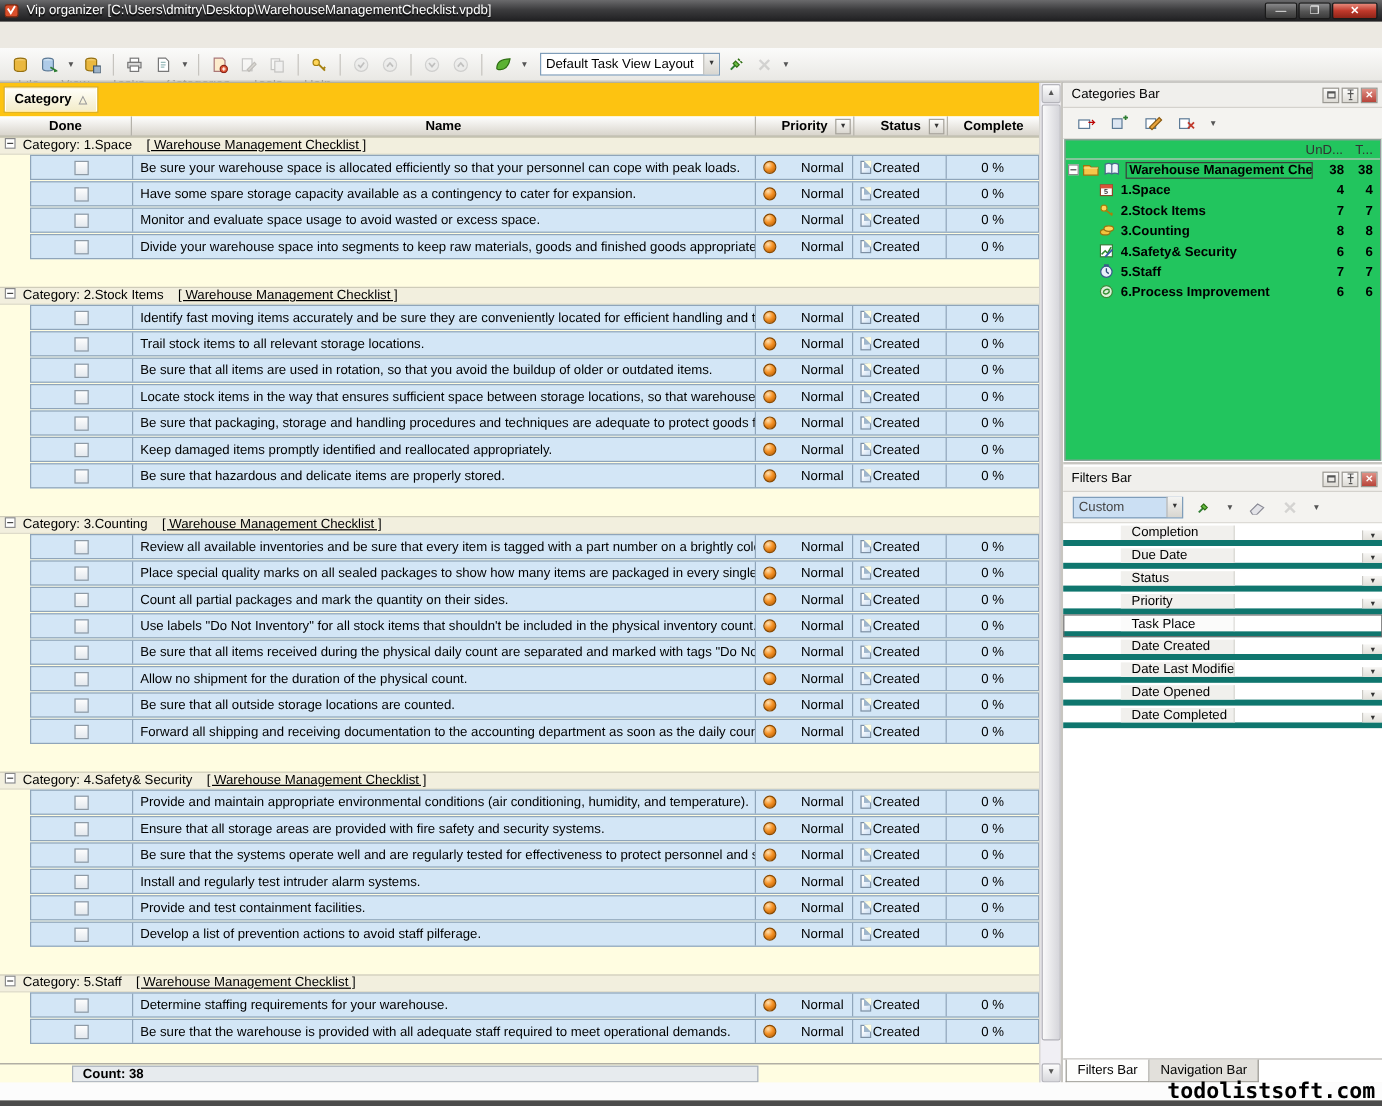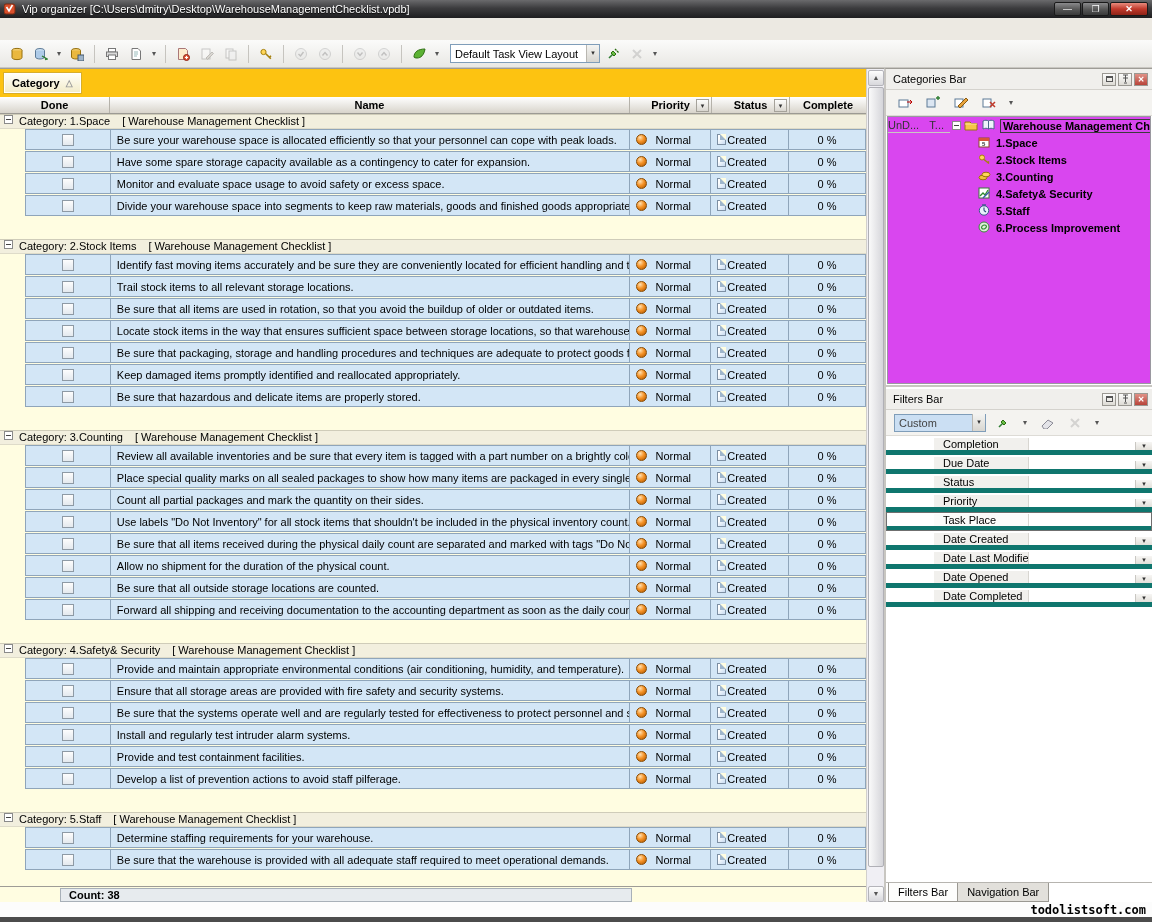--- a/index.html
+++ b/index.html
@@ -47,27 +47,27 @@
   .h-done{width:110px;} .h-name{width:520px;} .h-priority{width:82px;} .h-status{width:78px;} .h-complete{width:76px; border-right:none;}
   .hdrop { position:absolute; right:2px; top:2px; width:13px; height:13px; background:linear-gradient(#fdfdfc,#d9d6cf);
     border:1px solid #a5a29a; font-size:7px; line-height:11px; text-align:center; font-weight:normal; color:#333; }
 
   
   .list { flex:1; overflow:hidden; background:#fffde1; }
   .group-header { height:15px; background:#f2efde; border-top:1px solid #cfccb9; border-bottom:1px solid #dedbc9;
     display:flex; align-items:flex-start; gap:6px; padding-left:4px; }
   .expander { width:9px; height:9px; border:1px solid #8a8a8a; background:#fff; position:relative; flex:none; }
   .expander::after { content:""; position:absolute; left:1px; right:1px; top:3px; height:1px; background:#444; }
-  .group-suffix { margin-left:6px; }
+  .group-suffix { margin-left:6px;text-decoration:underline; }
   .rows { padding-left:25px; }
   .task-row { height:21px; margin-bottom:1px; background:#d3e6f6; border:1px solid #8fa5ba; display:flex; width:841px; }
   .cell { display:flex; align-items:center; border-right:1px solid #8fa5ba; height:100%; }
   .c-done { width:85px; justify-content:center; }
   .c-name { width:520px; padding-left:6px; white-space:nowrap; overflow:hidden; }
-  .c-priority { width:82px; padding-left:6px; gap:9px; }
+  .c-priority { width:82px; padding-left:6px; gap:21px; }
   .c-status { width:78px; padding-left:6px; gap:1px; }
   .c-complete { width:76px; justify-content:center; border-right:none; }
   .checkbox { width:12px; height:12px; background:linear-gradient(#fdfdfd,#e4e9ee); border:1px solid #8e9aa5; }
   .pri-ball { width:11px; height:11px; border-radius:50%; flex:none;
     background:radial-gradient(circle at 35% 28%, #ffe0b0, #f59226 45%, #b05800 95%); border:1px solid #8a4a00; }
   .doc-icon { width:9px; height:11px; flex:none; background:linear-gradient(135deg,#ffffff 30%,#c8dcf2); border:1px solid #7d8fa3;
     position:relative; }
   .doc-icon::after { content:""; position:absolute; right:-1px; top:-1px; border:3px solid; border-color:#fffde1 #fffde1 #9fb6cc #9fb6cc; }
   .spacer { height:22px; }
 
@@ -89,21 +89,21 @@
   .panel-filters { top:320px; bottom:0; }
   .panel-header { height:21px; flex:none; background:#f0efec; border-bottom:1px solid #d4d2cd; display:flex; align-items:center; padding:0 4px 0 7px; }
   .panel-title { flex:1; }
   .ph-btn { width:14px; height:13px; margin-left:2px; border:1px solid #9a9892; background:linear-gradient(#fcfcfb,#dddbd5);
     display:flex; align-items:center; justify-content:center; font-size:8px; color:#444; }
   .ph-btn.closebtn { background:linear-gradient(#e09186,#b8443a); color:#fff; font-weight:bold; }
   .restore-glyph { width:7px; height:6px; border:1px solid #555; border-top-width:2px; }
   .panel-toolbar { height:26px; flex:none; background:#f4f3f0; border-bottom:1px solid #dddbd6; display:flex; align-items:center; padding-left:8px; gap:6px; }
 
   
-  .tree-area { flex:1; margin:0 1px 1px 1px; border:1px solid #9a98a0; display:flex; overflow:hidden; background:#d946ef; }
+  .tree-area { flex:1; margin:0 1px 1px 1px; border:1px solid #9a98a0; display:flex; flex-direction:column; overflow:hidden; background:#22c55e; }
   .tree-colhead { height:16px; flex:none; border-bottom:1px solid #c9c7c2; display:flex; justify-content:flex-end; align-items:center; color:#333; }
   .tc-und { width:34px; text-align:right; padding-right:4px; } .tc-tot { width:28px; text-align:right; padding-right:6px; }
   .tree-row { height:17px; display:flex; align-items:center; font-weight:bold; }
   .tree-row .ticon { width:14px; height:13px; margin-right:4px; flex:none; }
   .tree-label { flex:1; white-space:nowrap; overflow:hidden; }
   .tree-label.selected { border:1px solid #3c3c3c; padding:0 2px; }
   .tnum { width:30px; text-align:right; padding-right:4px; flex:none; }
   .tnum2 { width:26px; text-align:right; padding-right:6px; flex:none; }
   .tree-row.child { padding-left:28px; }
   .tree-row.root { padding-left:2px; }
@@ -124,21 +124,21 @@
   .panel-tabs { height:20px; flex:none; border-top:1px solid #b6b4af; background:#fff; display:flex; align-items:stretch; padding-left:2px; }
   .ptab { padding:0 9px; display:flex; align-items:center; border:1px solid #9a9892; border-top:none; }
   .ptab.activeTab { background:#fdfdfc; }
   .ptab.inactive { background:#e2e0db; border-left:none; }
 
   .custom-combo { width:92px; height:18px; background:#cbdff3; border:1px solid #7f9db9; display:flex; align-items:center; }
   .custom-combo .combo-text { flex:1; padding-left:4px; color:#444; }
 
   
   .watermark { position:absolute; top:902px; left:0; right:0; height:15px; background:#fcfcfc; display:flex; justify-content:flex-end; align-items:center; }
-  .watermark span { font-family:"DejaVu Sans Mono", monospace; font-weight:bold; font-size:12px; padding-right:6px; }
+  .watermark span { font-family:"DejaVu Sans Mono", monospace; font-weight:bold; font-size:18px; padding-right:6px; }
   .oslip { position:absolute; top:917px; left:0; right:0; height:5px; background:#4c4c4c; }
 
   svg { display:block; }
 </style>
 </head>
 <body>
 
 <div id="app">
 
   <div class="titlebar">
@@ -337,21 +337,21 @@
                   <span class="doc-icon"></span>
                   <span>Created</span>
                 </div>
     <div class="cell c-complete">0 %</div>
   </div>
 
   <div class="task-row">
     <div class="cell c-done">
                   <span class="checkbox"></span>
                 </div>
-    <div class="cell c-name">Monitor and evaluate space usage to avoid safety or excess space.</div>
+    <div class="cell c-name">Monitor and evaluate space usage to avoid wasted or excess space.</div>
     <div class="cell c-priority">
                   <span class="pri-ball"></span>
                   <span>Normal</span>
                 </div>
     <div class="cell c-status">
                   <span class="doc-icon"></span>
                   <span>Created</span>
                 </div>
     <div class="cell c-complete">0 %</div>
   </div>

